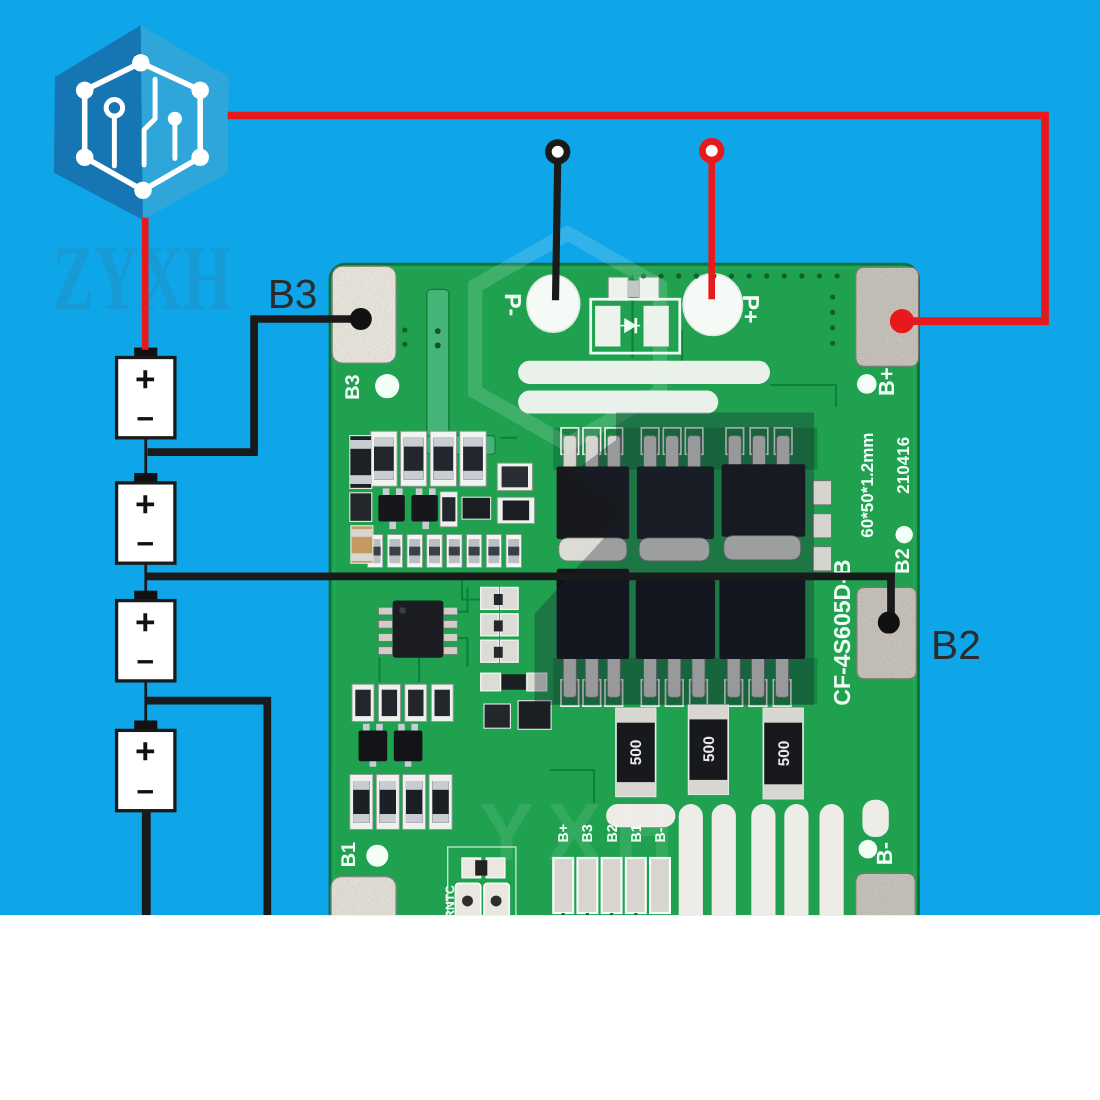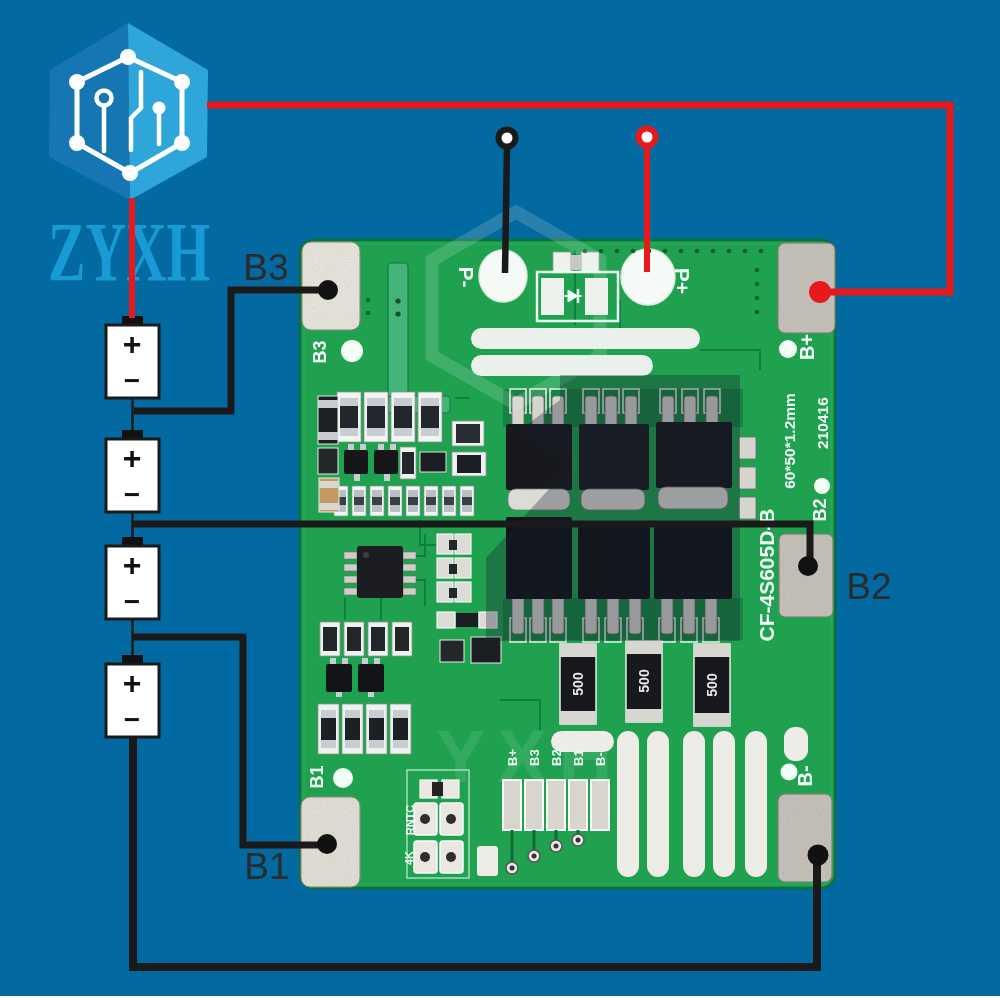--- a/index.html
+++ b/index.html
@@ -1,16 +1,16 @@
 <!DOCTYPE html>
 <html><head>
 <meta charset="utf-8">
 <style>
   html,body{margin:0;padding:0;background:#ffffff;}
-  .stage{position:relative;width:1000px;height:996px;background:#0369a1;overflow:hidden;
+  .stage{position:relative;width:1000px;height:832px;background:#0ea5e9;overflow:hidden;
          font-family:"Liberation Sans",sans-serif;}
   svg{position:absolute;left:0;top:0;}
   text{user-select:none;}
 </style>
 </head>
 <body>
 
 <div class="stage">
 <svg viewBox="0 0 1000 1000" width="1000" height="1000">
   <defs>

